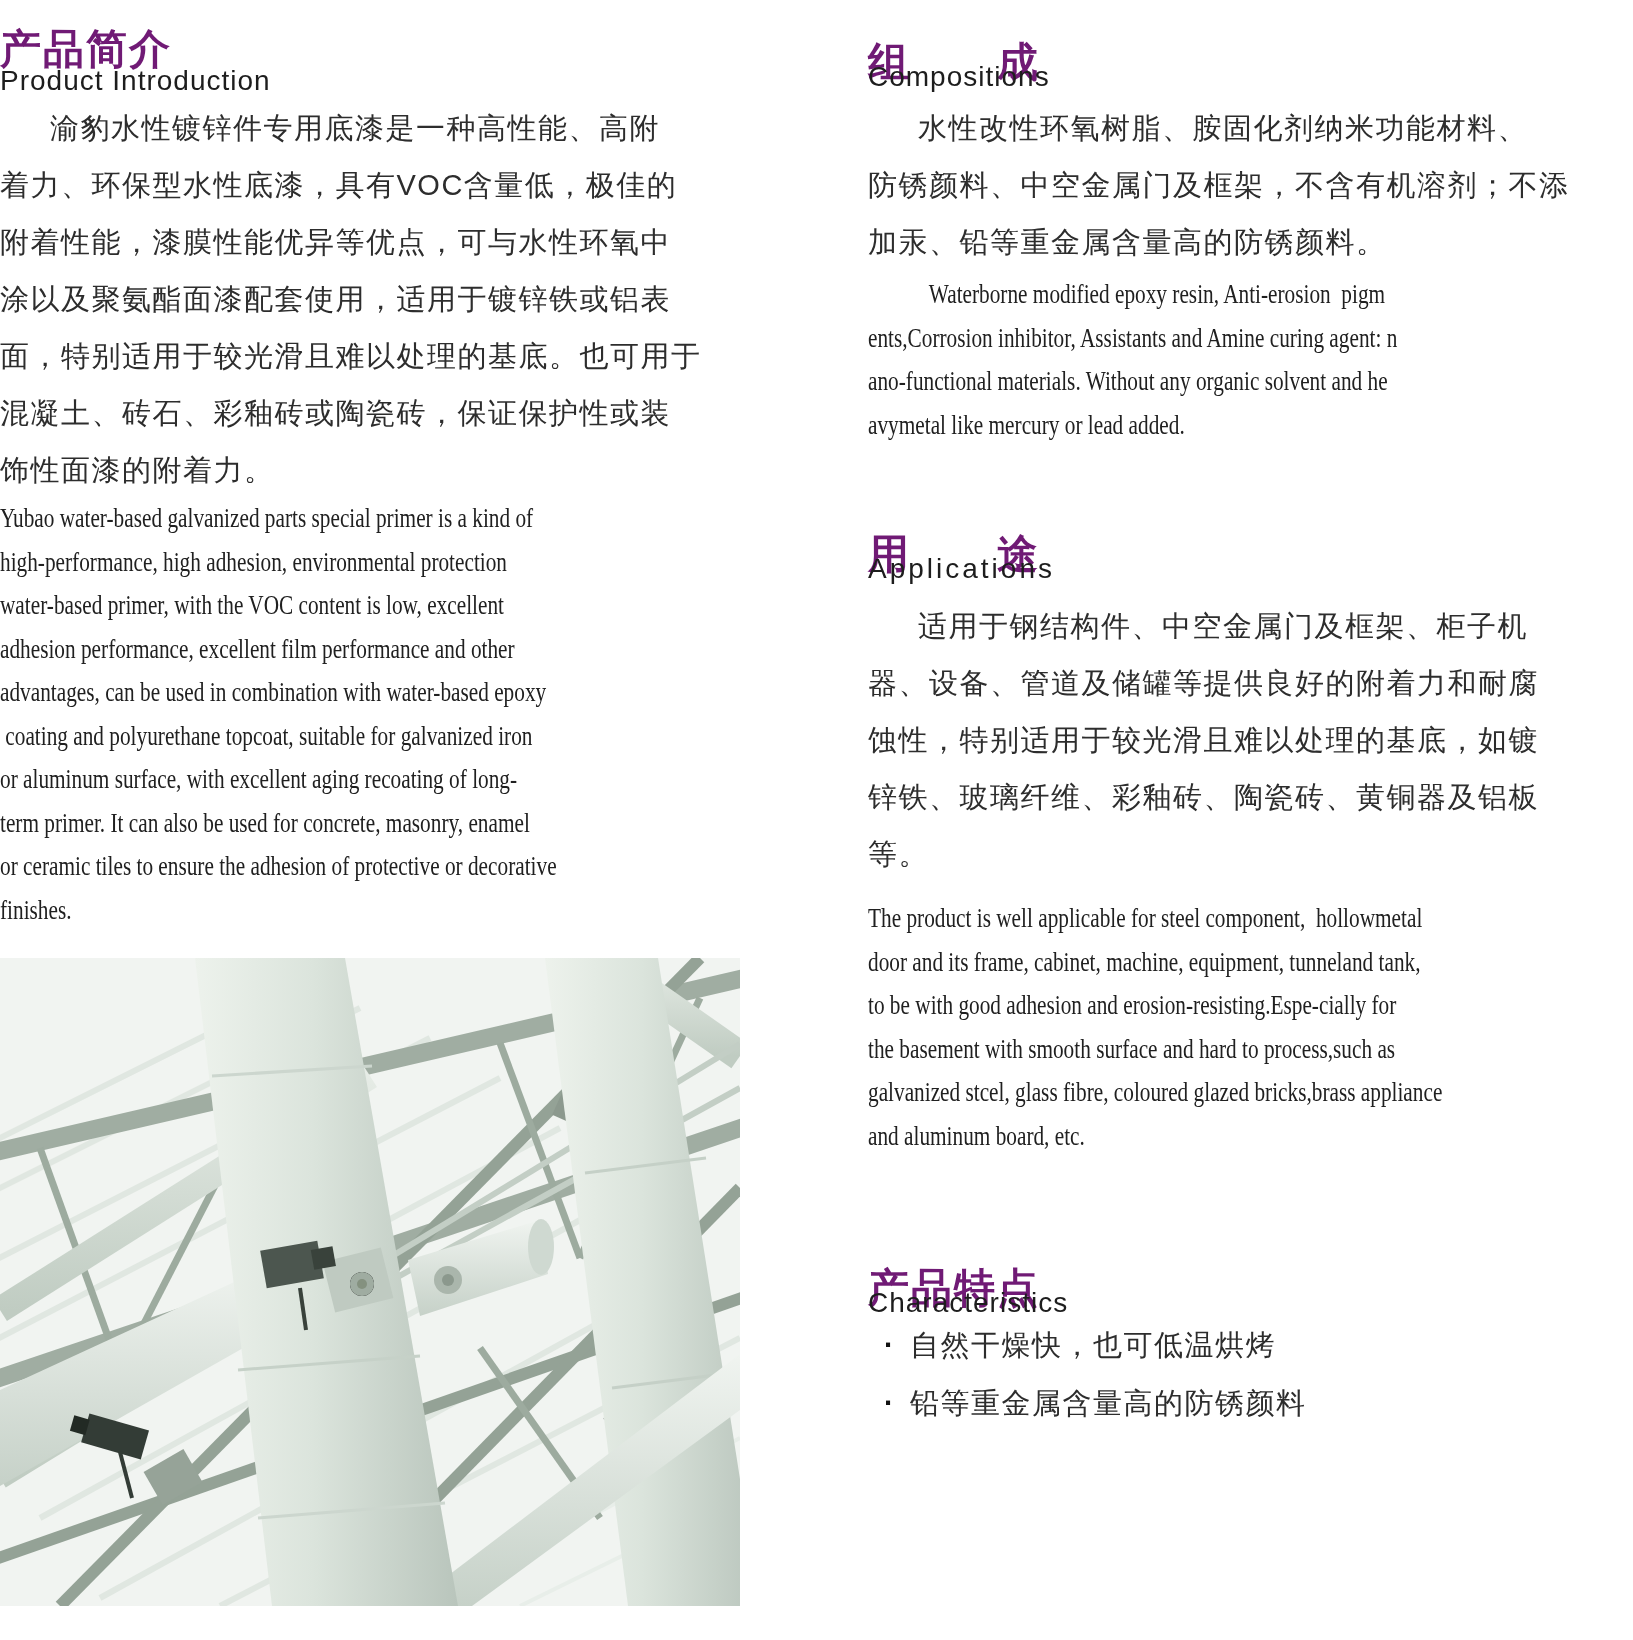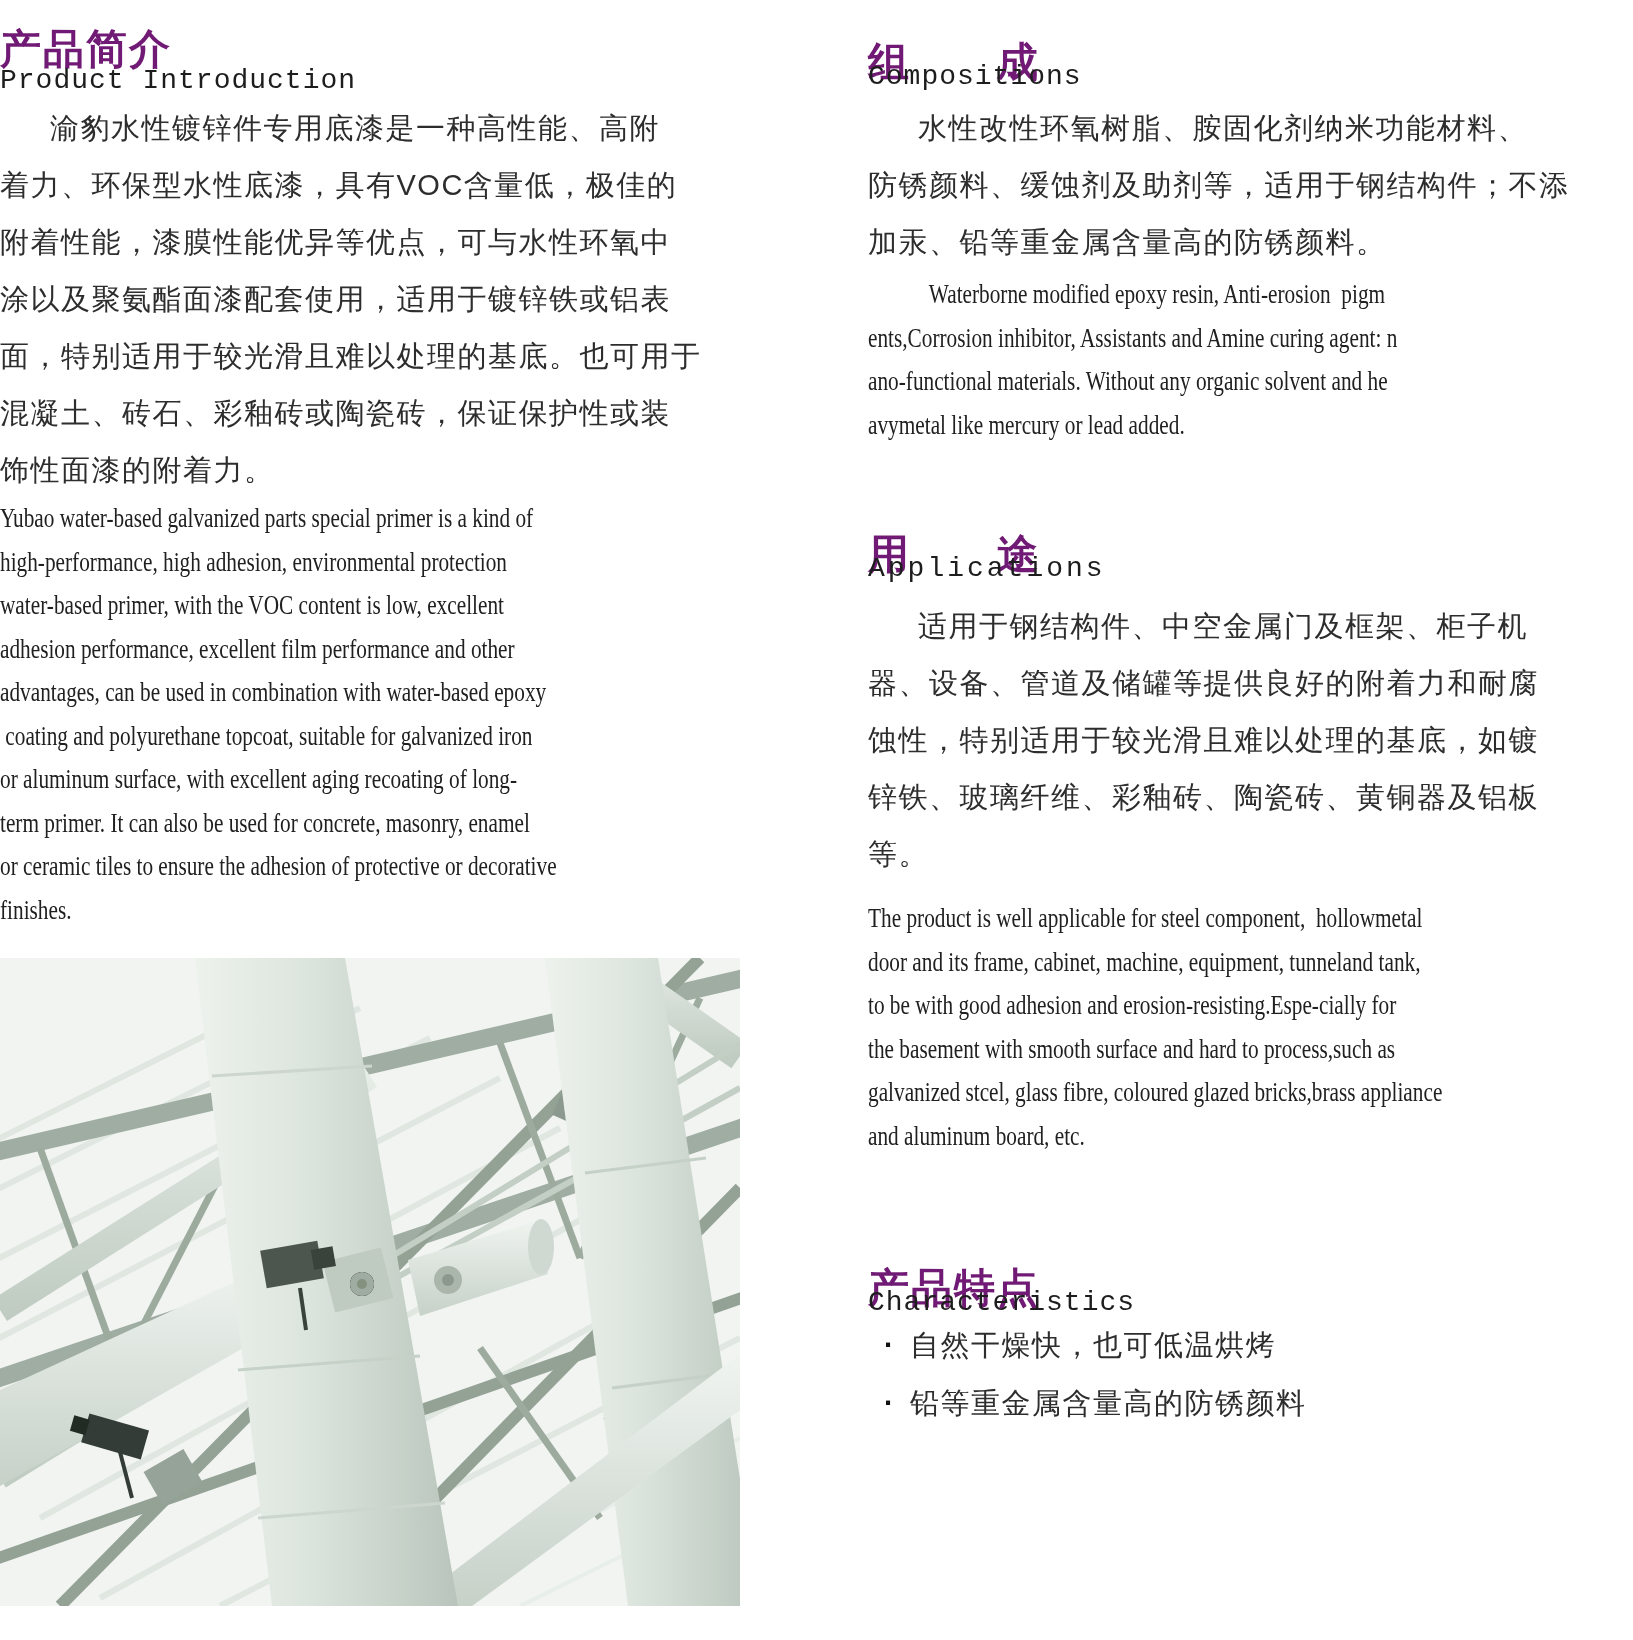--- a/index.html
+++ b/index.html
@@ -7,21 +7,21 @@
     position:relative; width:1633px; height:1640px;
     background:#ffffff; overflow:hidden;
     font-family:"Liberation Sans", sans-serif; color:#151515;
   }
   .abs { position:absolute; }
   .zh-title {
     font-size:41px; font-weight:bold; letter-spacing:2px;
     color:#701a75; white-space:pre; line-height:1.1;
   }
   .en-sub {
-    font-family:Liberation Mono, monospace; font-size:28px;
+    font-family:Liberation Sans, sans-serif; font-size:28px;
     letter-spacing:1px; color:#1d1d1d; line-height:1.2;
   }
   .en-sub.spaced { letter-spacing:3px; }
   .zh-body {
     font-size:29px; line-height:57px; letter-spacing:1.5px;
     color:#2d2d2d; white-space:pre-wrap;
   }
   .indent-zh { text-indent:50px; }
   .indent-en { text-indent:80px; }
   .en-body {
@@ -184,21 +184,21 @@
       </g>
       <line x1="120" y1="494" x2="132" y2="540" stroke="#333c36" stroke-width="4"></line>
     </svg>
   </figure>
 
   <h2 class="abs zh-title" style="left:868px; top:6px;">组　　成</h2>
 
   <div class="abs en-sub" style="left:868px; top:60px;">Compositions</div>
 
   <div class="abs zh-body indent-zh" style="left:868px; top:100px; width:720px;">水性改性环氧树脂、胺固化剂纳米功能材料、
-防锈颜料、缓蚀剂及助剂等，适用于钢结构件；不添
+防锈颜料、中空金属门及框架，不含有机溶剂；不添
 加汞、铅等重金属含量高的防锈颜料。</div>
 
   <div class="abs en-body indent-en" style="left:868px; top:272px;">Waterborne modified epoxy resin, Anti-erosion  pigm
 ents,Corrosion inhibitor, Assistants and Amine curing agent: n
 ano-functional materials. Without any organic solvent and he
 avymetal like mercury or lead added.</div>
 
   <h2 class="abs zh-title" style="left:868px; top:498px;">用　　途</h2>
 
   <div class="abs en-sub spaced" style="left:868px; top:552px;">Applications</div>

